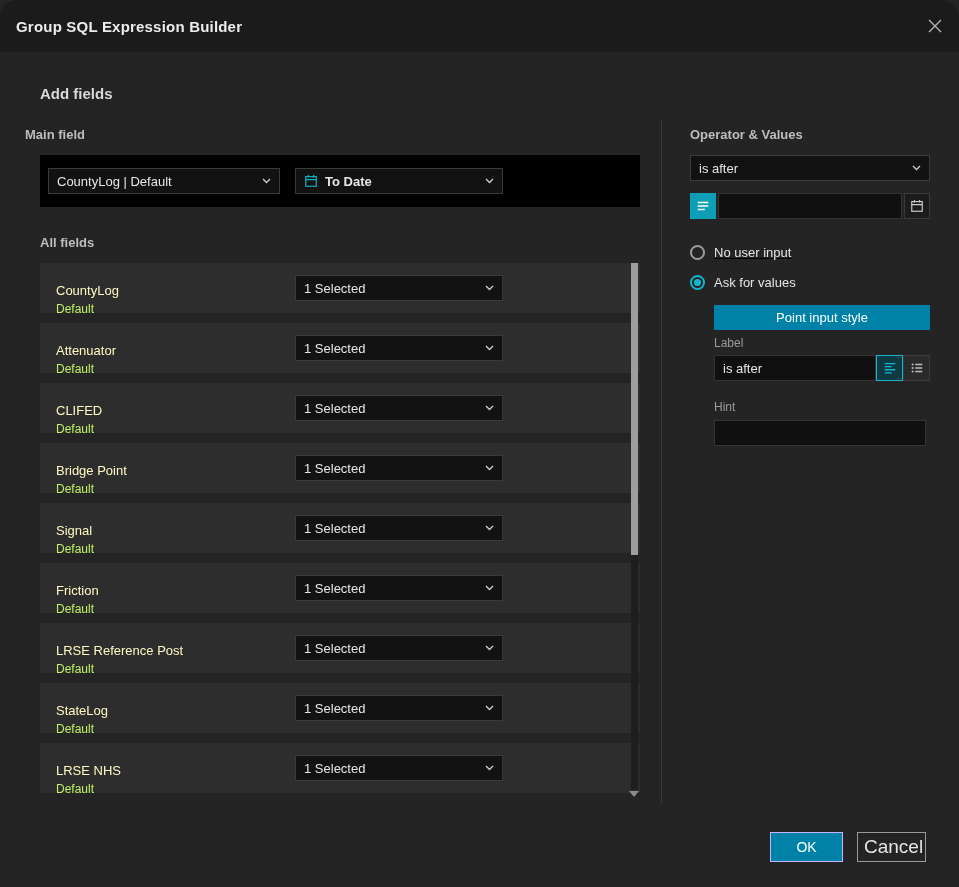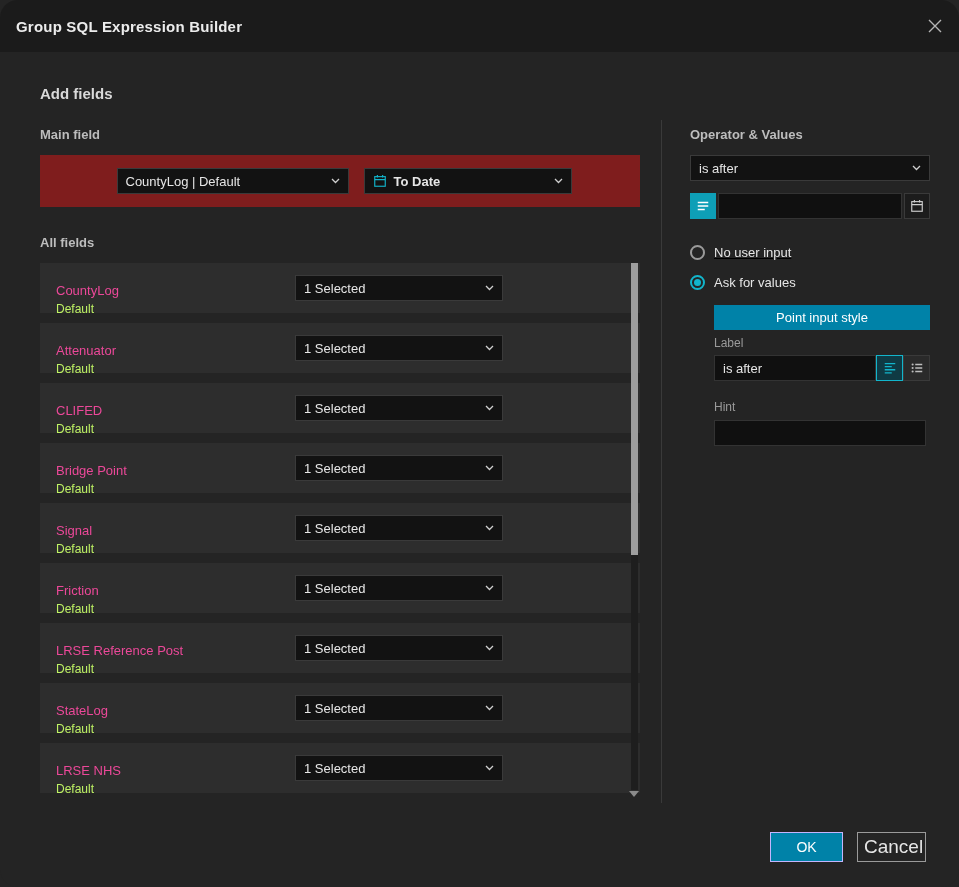--- a/index.html
+++ b/index.html
@@ -8,42 +8,42 @@
 
   
   .hdr{position:absolute;top:0;left:0;right:0;height:52px;background:#1b1b1b;
     display:flex;align-items:center;justify-content:space-between;padding:0 16px;box-sizing:border-box;}
   .title{font-size:15px;font-weight:700;color:#ececec;letter-spacing:.2px;}
   .close{cursor:pointer;display:flex;align-items:center;}
 
   
   .h-add{position:absolute;left:40px;top:85px;font-size:15px;font-weight:700;color:#d9d9d9;}
   .lbl{position:absolute;font-size:13px;font-weight:700;color:#bdbdbd;}
-  .main-field-lbl{left:40px;top:127px;}
+  .main-field-lbl{left:25px;top:127px;}
   .all-fields-lbl{left:40px;top:235px;}
   .op-lbl{left:690px;top:127px;}
 
   
   .select{height:26px;background:#121212;border:1px solid #3a3a3a;display:flex;align-items:center;
     justify-content:space-between;padding:0 8px;color:#e6e6e6;font-size:13px;box-sizing:border-box;cursor:pointer;}
   .sel-left{display:flex;align-items:center;gap:7px;font-weight:bold;}
   .txtin{background:#101010;border:1px solid #333;color:#e6e6e6;font-size:13px;padding:0 8px;
     box-sizing:border-box;height:26px;font-family:"Liberation Sans",sans-serif;outline:none;}
 
   
-  .main-band{position:absolute;left:40px;top:155px;width:600px;height:52px;background:#7f1d1d;
-    display:flex;align-items:center;gap:15px;padding-left:8px;box-sizing:border-box;justify-content:center;}
+  .main-band{position:absolute;left:40px;top:155px;width:600px;height:52px;background:#000000;
+    display:flex;align-items:center;gap:15px;padding-left:8px;box-sizing:border-box;}
   .sel-field{width:232px;}
   .sel-date{width:208px;}
 
   
   .fields-list{position:absolute;left:40px;top:263px;width:600px;display:flex;flex-direction:column;gap:10px;}
   .field-row{height:50px;background:#2d2d2d;display:flex;align-items:center;position:relative;}
   .row-text{margin-left:16px;}
-  .row-name{font-size:13px;color:#ec4899;margin-bottom:4px;margin-top:23px;}
+  .row-name{font-size:13px;color:#fef9c3;margin-bottom:4px;margin-top:23px;}
   .row-sub{font-size:12px;color:#bef264;}
   .row-select{position:absolute;left:255px;top:12px;width:208px;}
 
   
   .scroll-track{position:absolute;left:631px;top:263px;width:7px;height:527px;background:#1e1e1e;}
   .scroll-thumb{position:absolute;left:631px;top:263px;width:7px;height:292px;background:#9e9e9e;}
   .scroll-arrow{position:absolute;left:629px;top:791px;width:0;height:0;
     border-left:5px solid transparent;border-right:5px solid transparent;border-top:6px solid #8a8a8a;}
 
   .divider{position:absolute;left:661px;top:120px;width:1px;height:683px;background:#3a3a3a;}

